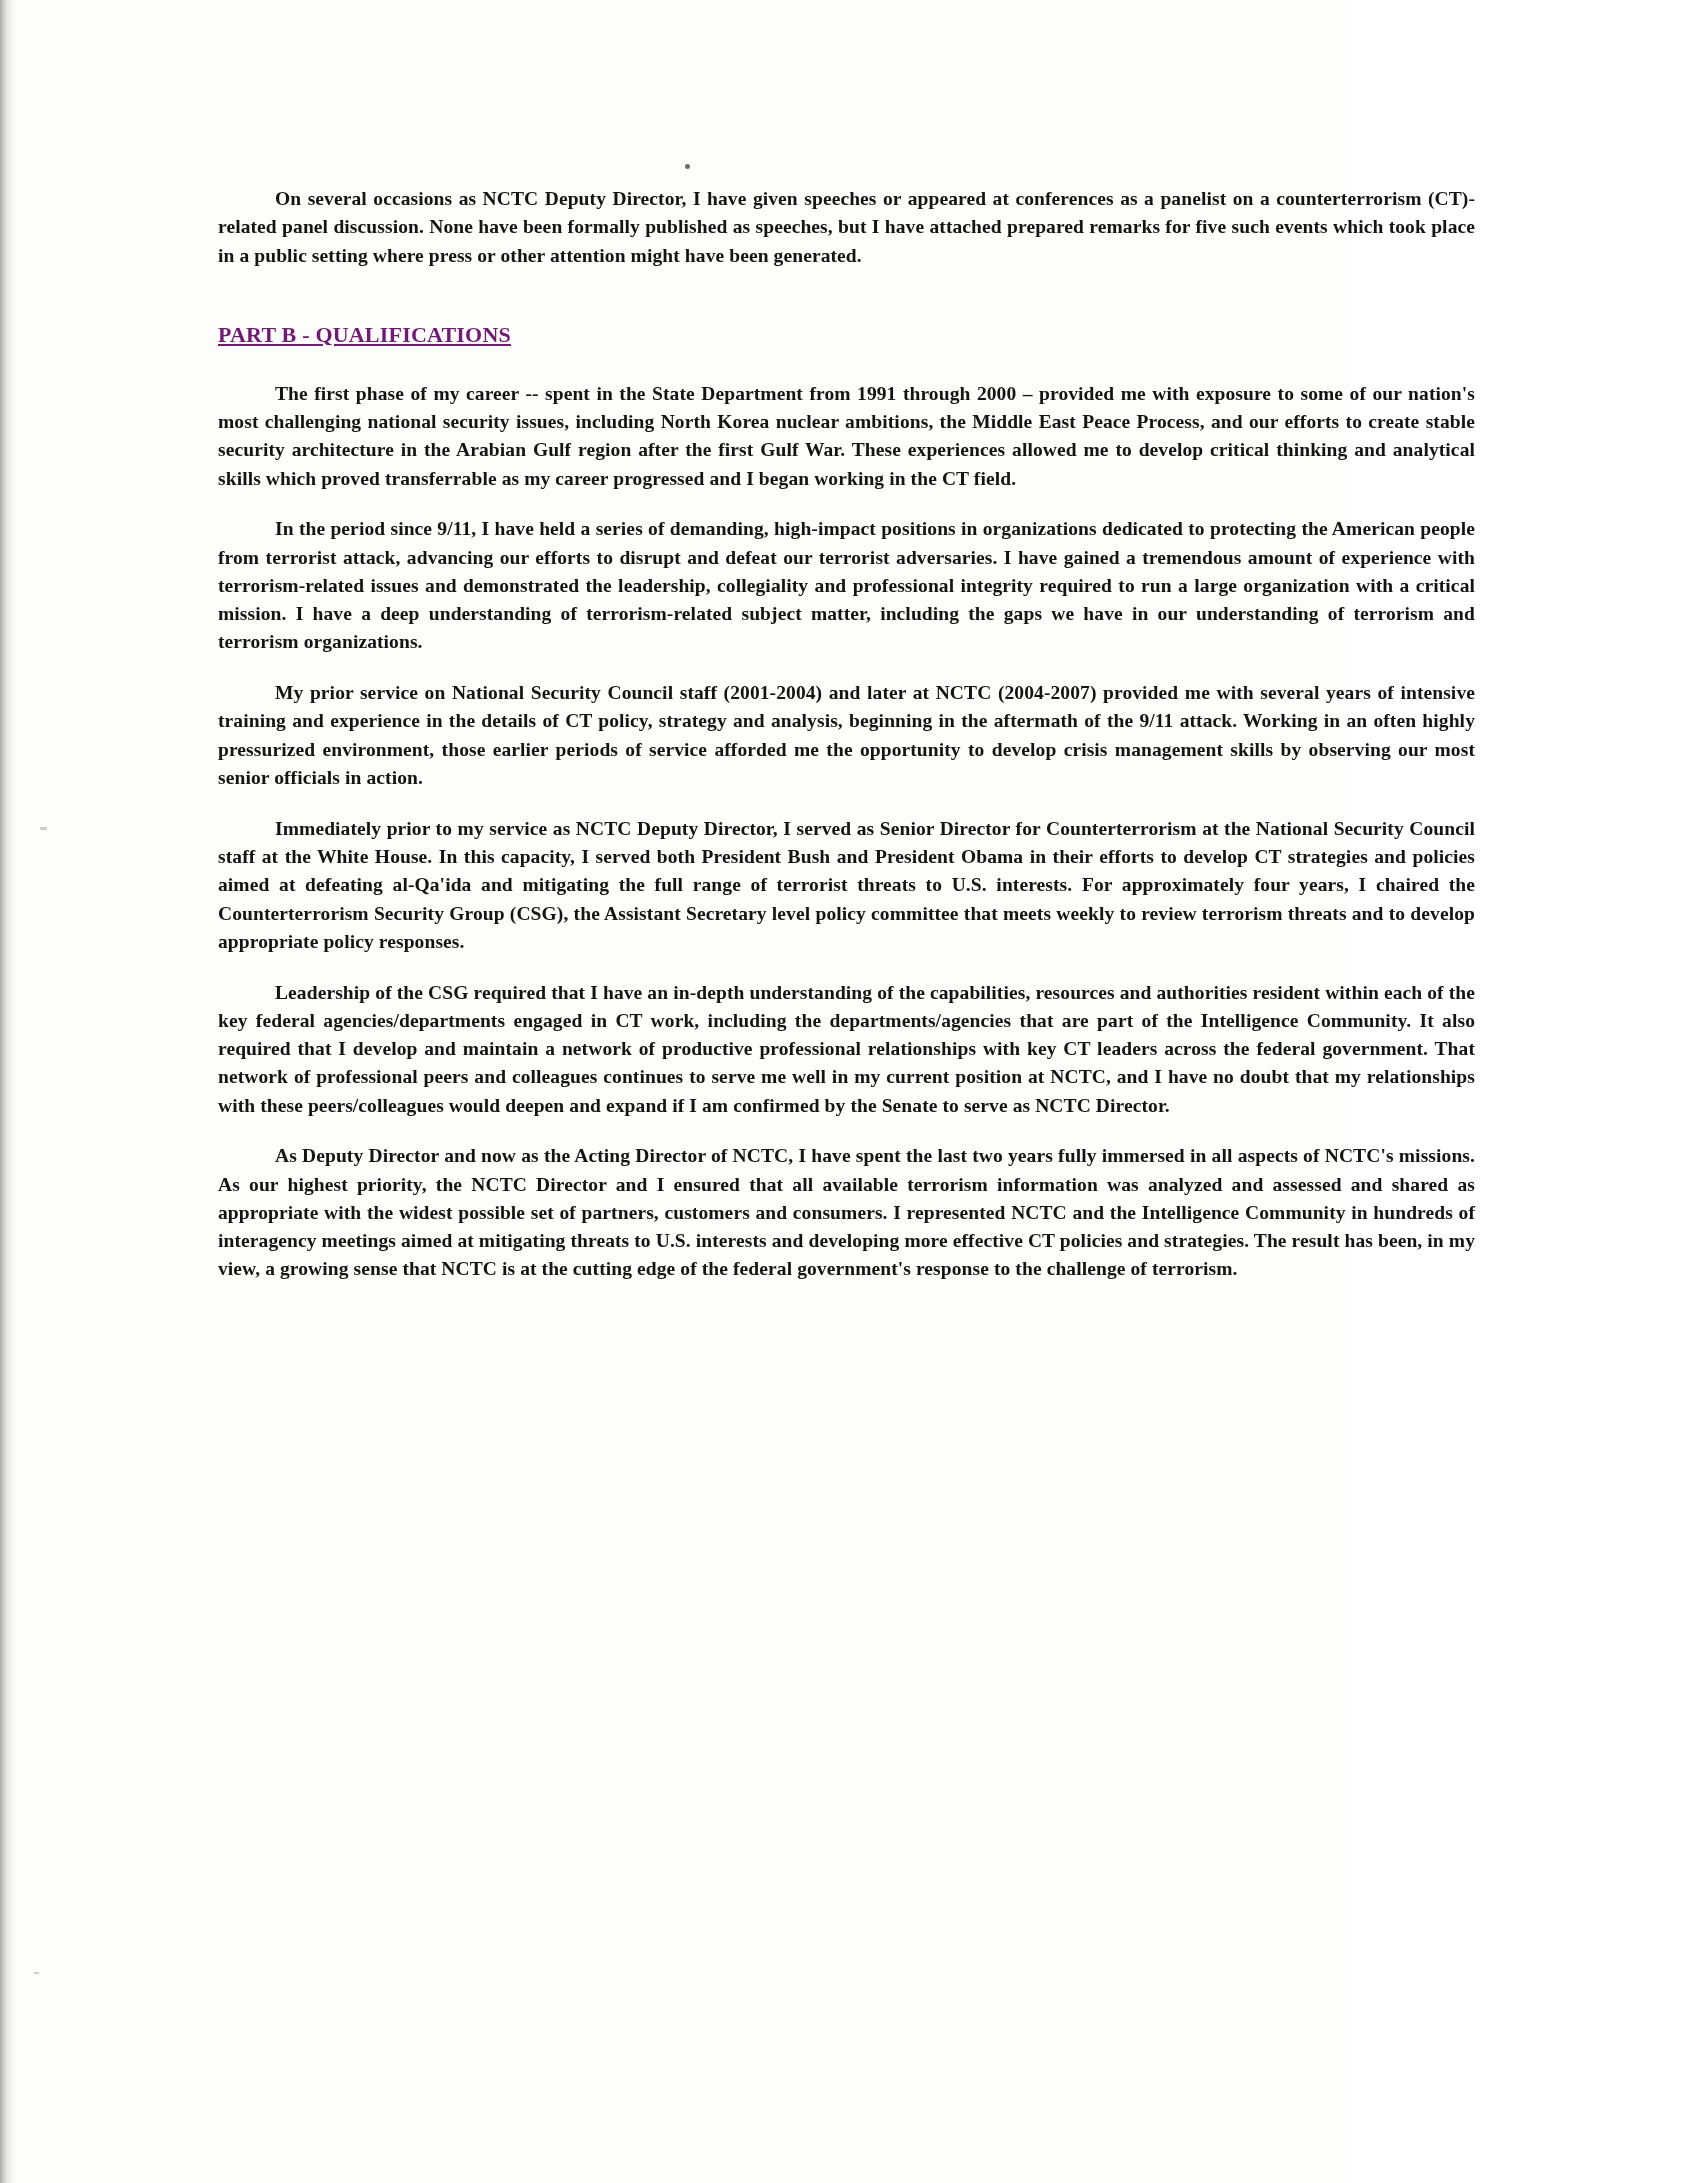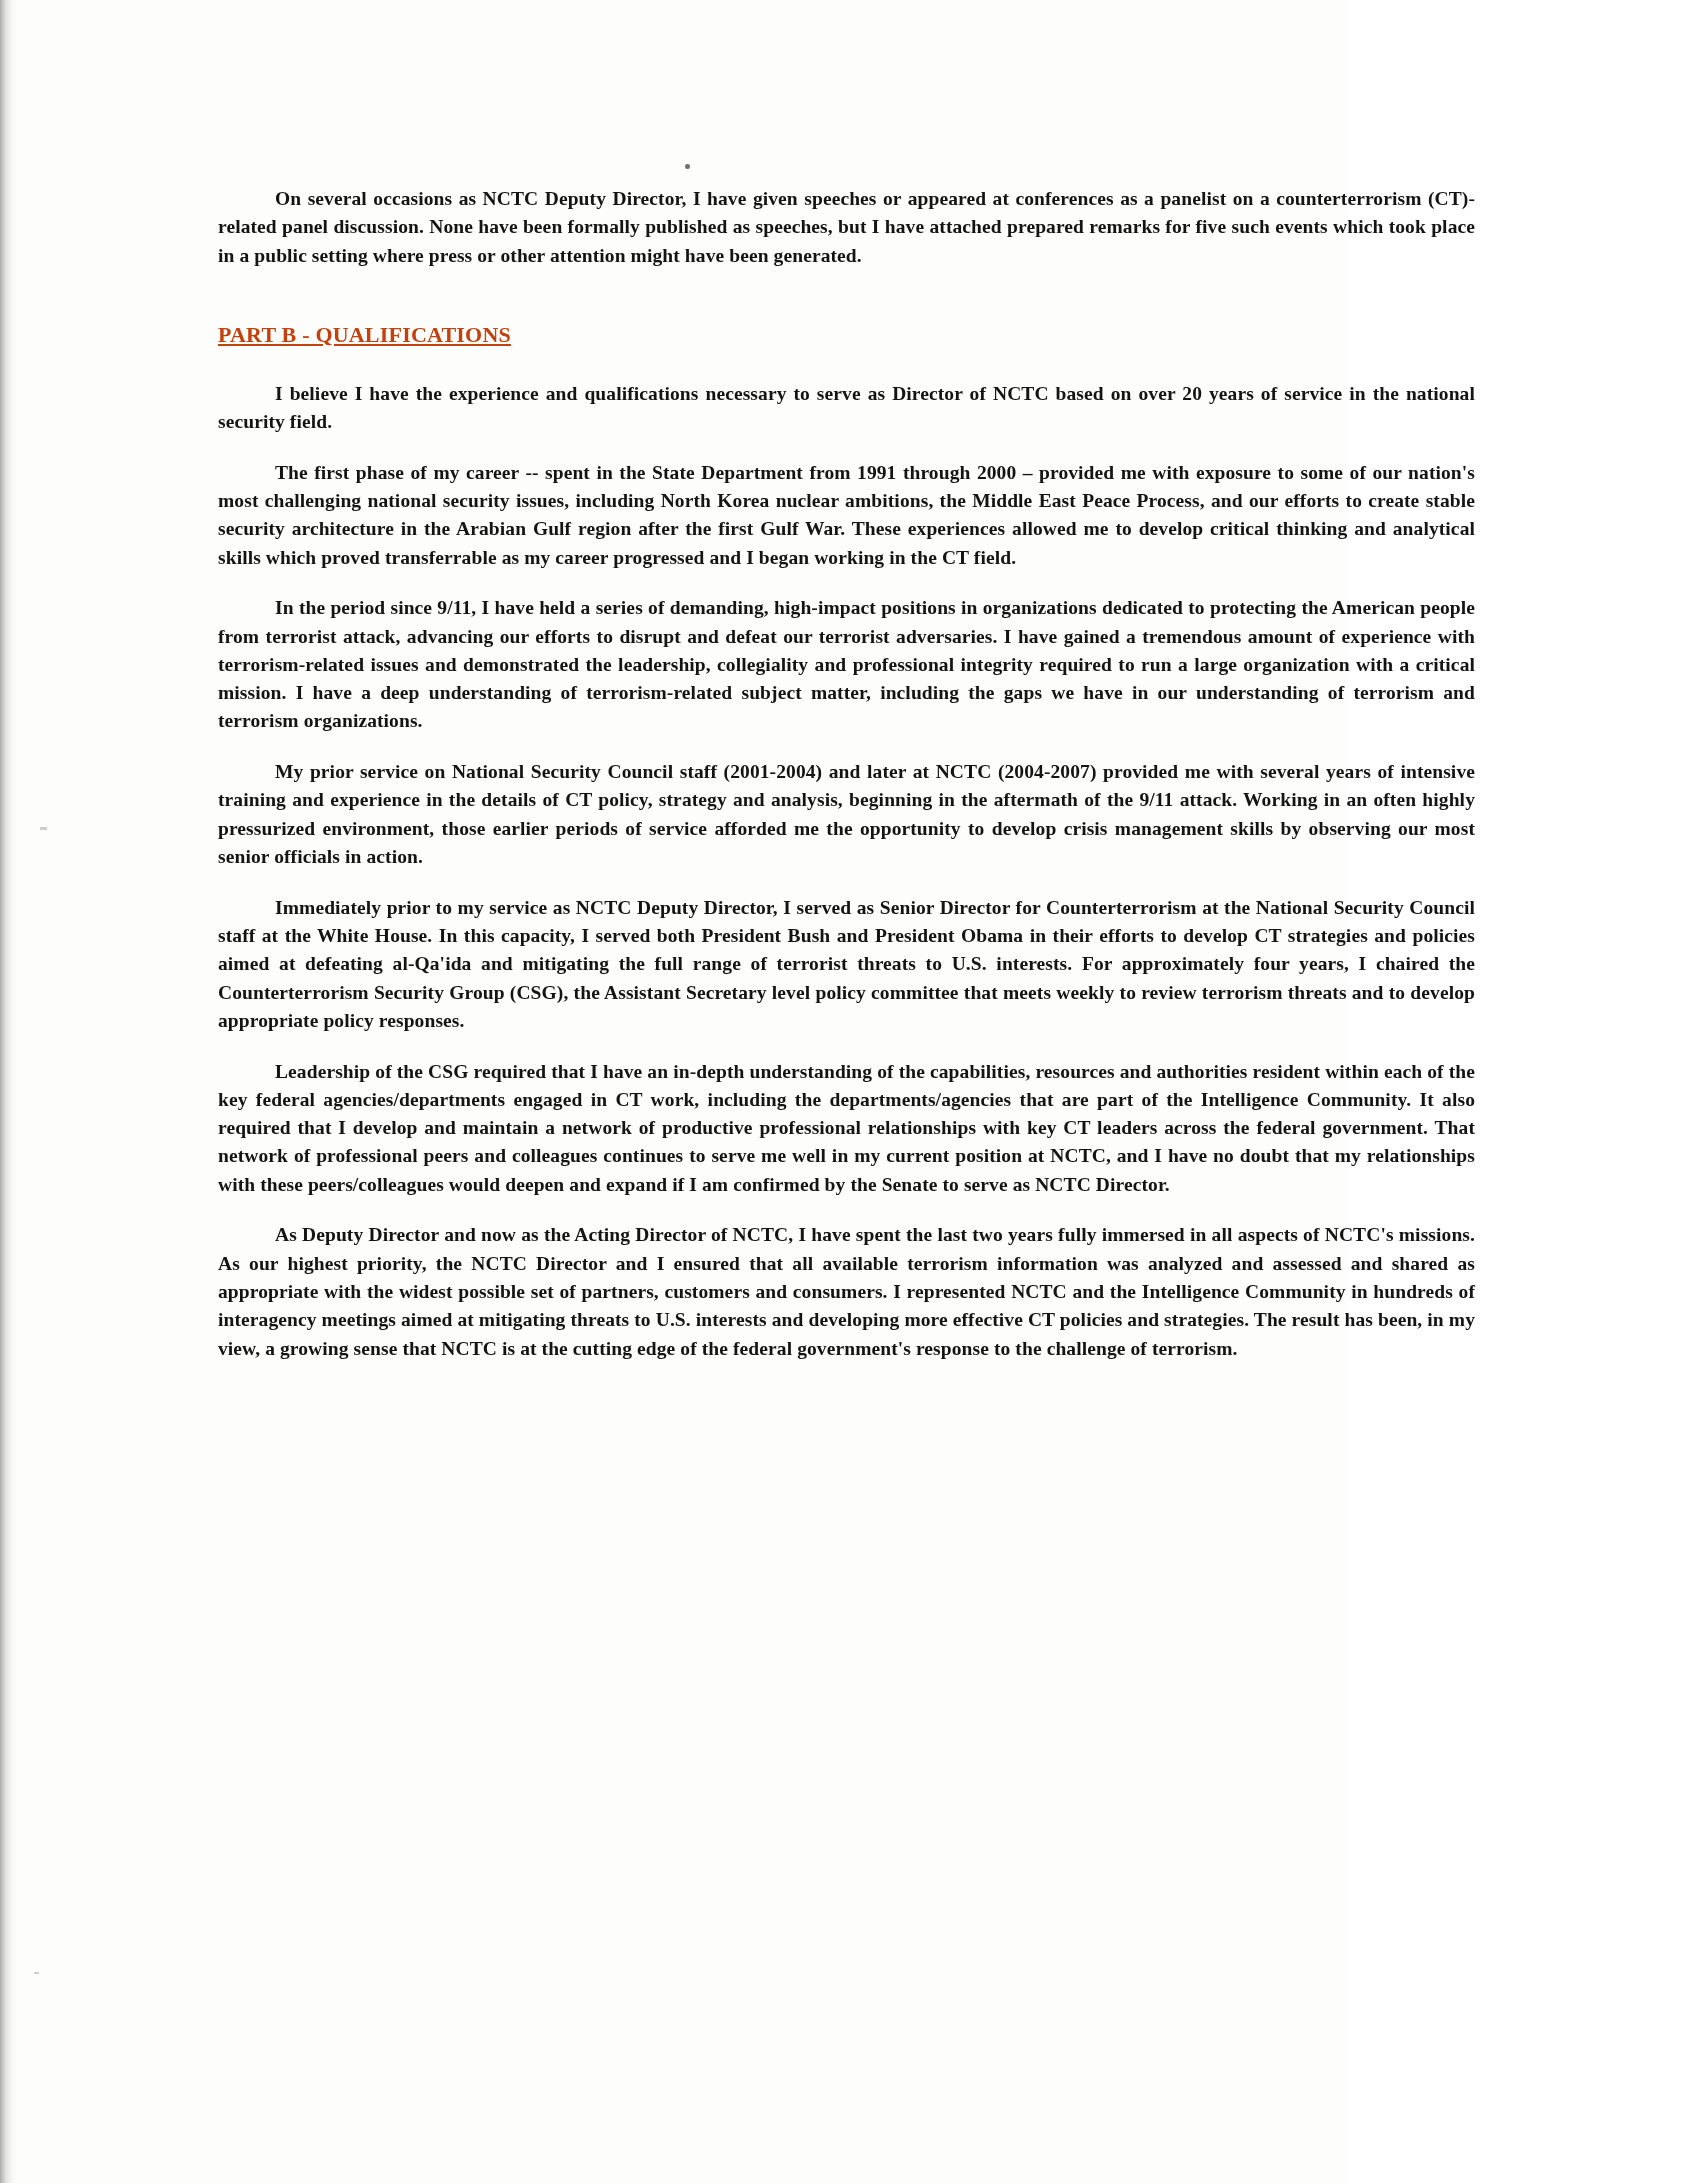--- a/index.html
+++ b/index.html
@@ -53,21 +53,21 @@
   p.body-text .indent {
     display: inline-block;
     width: 57px;
   }
   h2.part-heading {
     font-size: 22px;
     font-weight: 700;
     text-decoration: underline;
     margin: 52px 0 32px 0;
     letter-spacing: 0.2px;
-    color: #c2410c;
+    color: #701a75;
   }
   .numbered-item {
     display: flex;
     font-family: "Liberation Sans", sans-serif;
     font-size: 18.5px;
     line-height: 1.42;
     margin: 0 0 34px 0;
     color: #1a1a1a;
     letter-spacing: -0.1px;
   }
@@ -99,21 +99,20 @@
   <div class="scan-mark" style="left:34px; top:1972px; width:5.3px; height:2px;"></div>
   <div class="top-dot"></div>
 
   <div class="content">
 
     <p class="body-text"><span class="indent"></span><span>On several occasions as NCTC Deputy Director, I have given speeches or appeared at conferences as a panelist on a counterterrorism (CT)-related panel discussion.  None have been formally published as speeches, but I have attached prepared remarks for five such events which took place in a public setting where press or other attention might have been generated.</span></p>
 
     <h2 class="part-heading">PART B - QUALIFICATIONS</h2>
 
 
-    <p class="body-text"><span class="indent"></span><span>I believe I have the experience and qualifications necessary to serve as Director of NCTC based on over 20 years of service in the national security field.</span></p>
 
     <p class="body-text"><span class="indent"></span><span>The first phase of my career -- spent in the State Department from 1991 through 2000 – provided me with exposure to some of our nation's most challenging national security issues, including North Korea nuclear ambitions, the Middle East Peace Process, and our efforts to create stable security architecture in the Arabian Gulf region after the first Gulf War.  These experiences allowed me to develop critical thinking and analytical skills which proved transferrable as my career progressed and I began working in the CT field.</span></p>
 
     <p class="body-text"><span class="indent"></span><span>In the period since 9/11, I have held a series of demanding, high-impact positions in organizations dedicated to protecting the American people from terrorist attack, advancing our efforts to disrupt and defeat our terrorist adversaries.  I have gained a tremendous amount of experience with terrorism-related issues and demonstrated the leadership, collegiality and professional integrity required to run a large organization with a critical mission.  I have a deep understanding of terrorism-related subject matter, including the gaps we have in our understanding of terrorism and terrorism organizations.</span></p>
 
     <p class="body-text"><span class="indent"></span><span>My prior service on National Security Council staff (2001-2004) and later at NCTC (2004-2007) provided me with several years of intensive training and experience in the details of CT policy, strategy and analysis, beginning in the aftermath of the 9/11 attack.  Working in an often highly pressurized environment, those earlier periods of service afforded me the opportunity to develop crisis management skills by observing our most senior officials in action.</span></p>
 
     <p class="body-text"><span class="indent"></span><span>Immediately prior to my service as NCTC Deputy Director, I served as Senior Director for Counterterrorism at the National Security Council staff at the White House.  In this capacity, I served both President Bush and President Obama in their efforts to develop CT strategies and policies aimed at defeating al-Qa'ida and mitigating the full range of terrorist threats to U.S. interests.  For approximately four years, I chaired the Counterterrorism Security Group (CSG), the Assistant Secretary level policy committee that meets weekly to review terrorism threats and to develop appropriate policy responses.</span></p>
 
     <p class="body-text"><span class="indent"></span><span>Leadership of the CSG required that I have an in-depth understanding of the capabilities, resources and authorities resident within each of the key federal agencies/departments engaged in CT work, including the departments/agencies that are part of the Intelligence Community.  It also required that I develop and maintain a network of productive professional relationships with key CT leaders across the federal government. That network of professional peers and colleagues continues to serve me well in my current position at NCTC, and I have no doubt that my relationships with these peers/colleagues would deepen and expand if I am confirmed by the Senate to serve as NCTC Director.</span></p>

